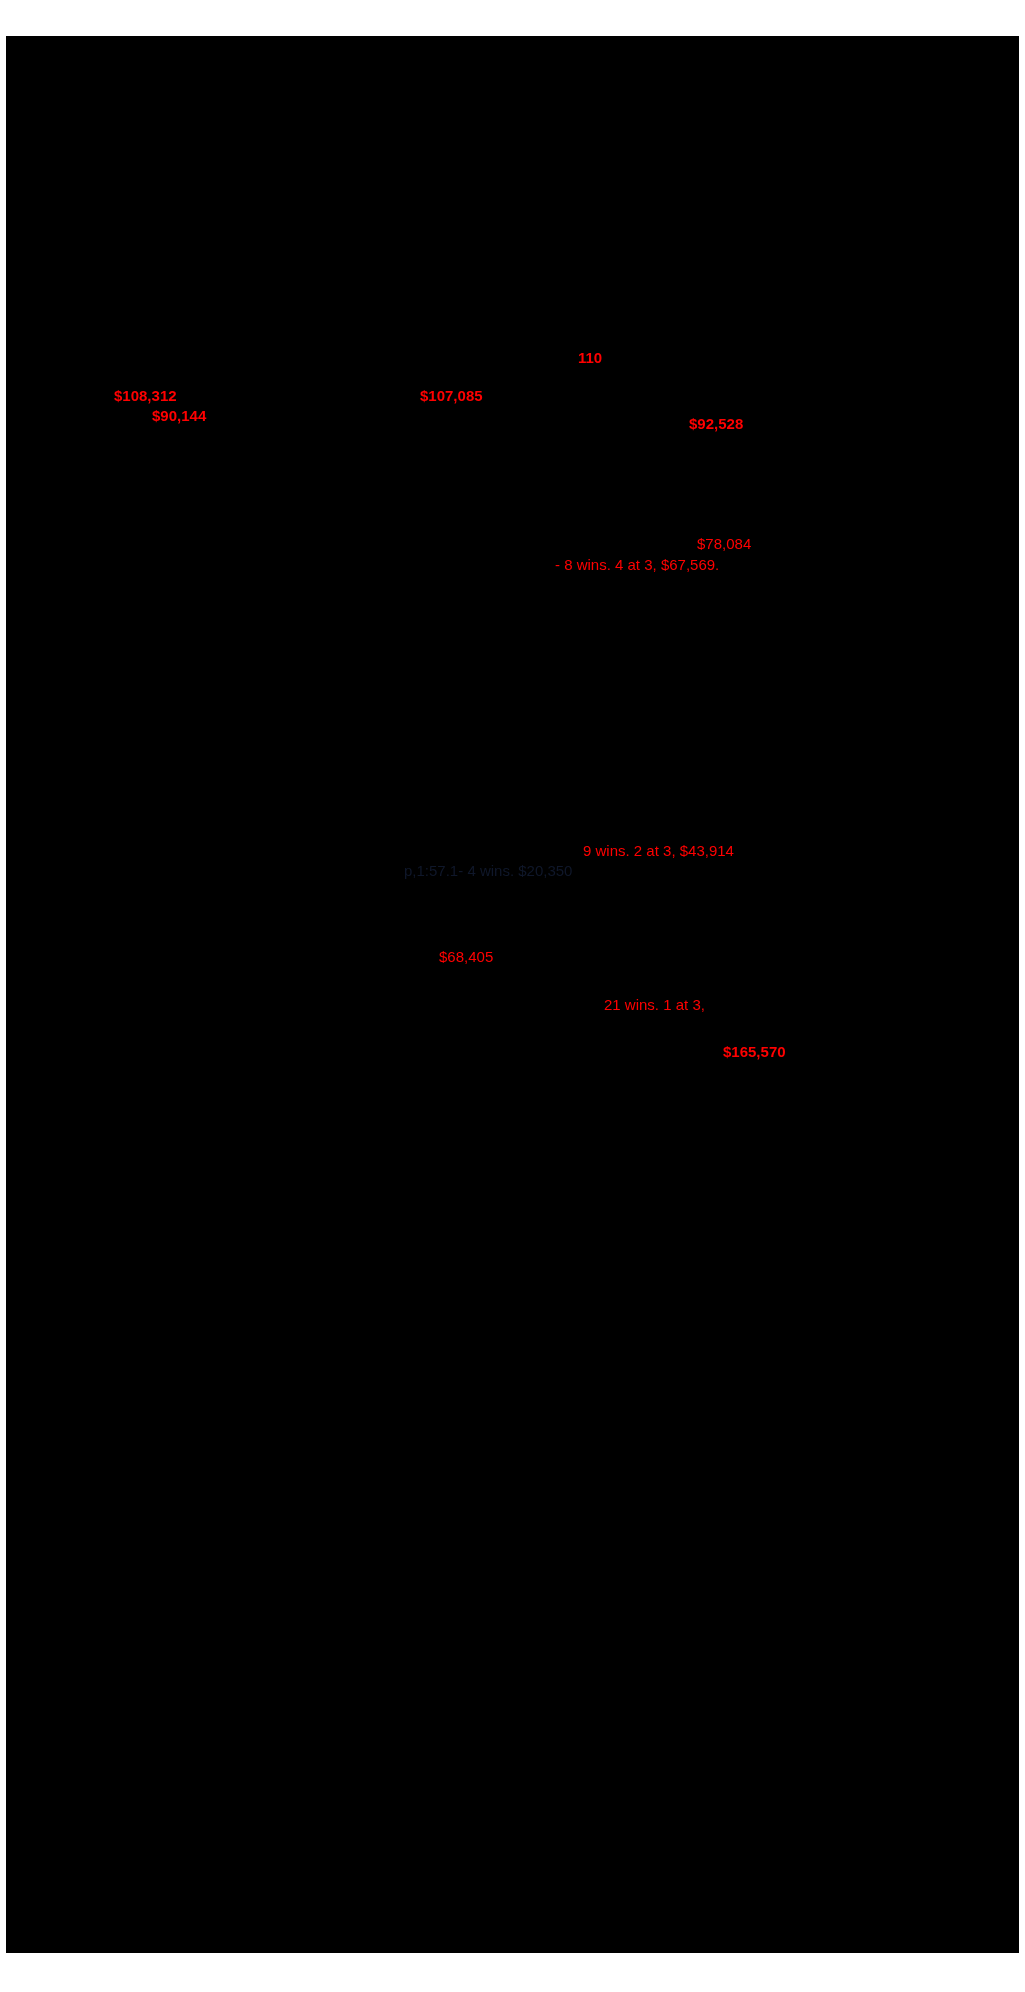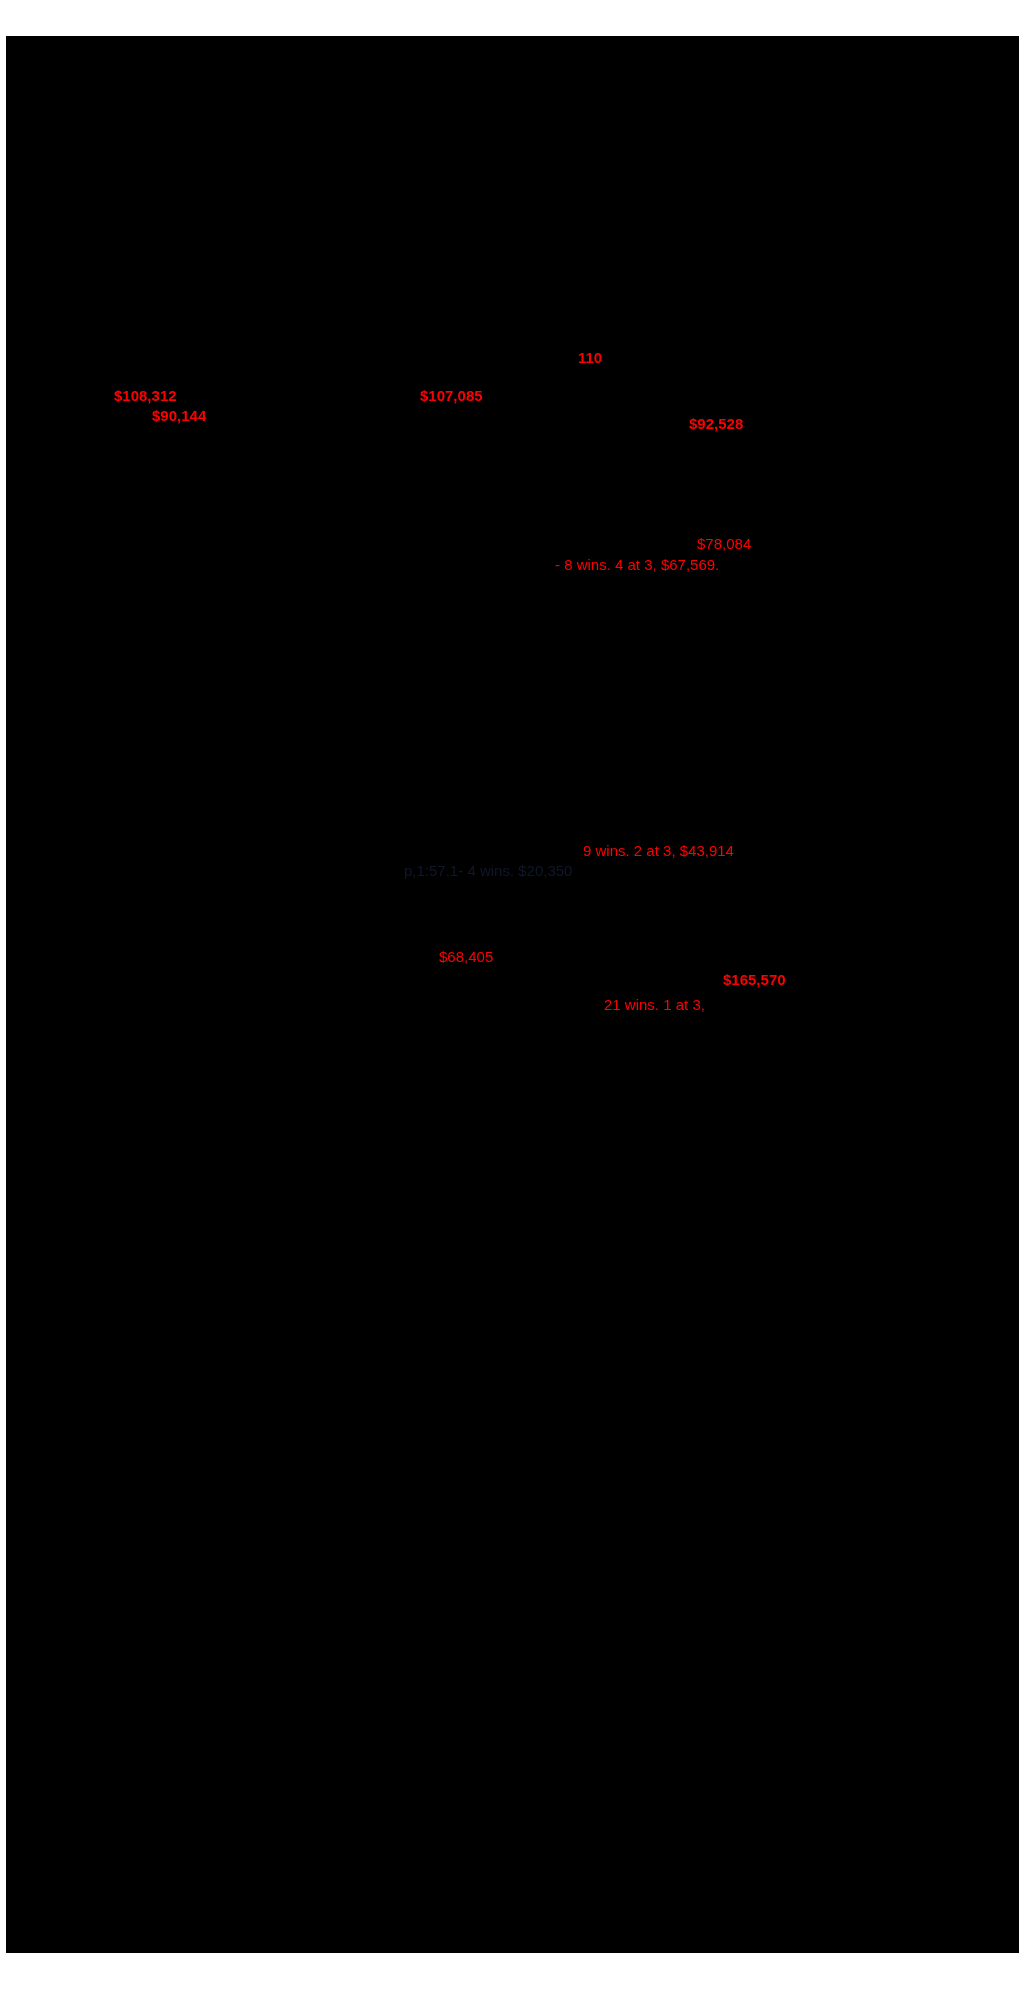--- a/index.html
+++ b/index.html
@@ -43,14 +43,14 @@
     <div class="anno bold" style="left: 98px; top: 388px; font-size: 15px; color: rgb(255, 0, 0); margin-left: 16px;">$108,312</div>
     <div class="anno bold" style="left: 420px; top: 388px; font-size: 15px; color: rgb(255, 0, 0);">$107,085</div>
     <div class="anno bold" style="left: 689px; top: 380px; font-size: 15px; color: rgb(255, 0, 0); margin-top: 36px;">$92,528</div>
     <div class="anno bold" style="left: 152px; top: 408px; font-size: 15px; color: rgb(255, 0, 0); text-align: center;">$90,144</div>
     <div class="anno" style="left: 697px; top: 536px; font-size: 15px; color: rgb(255, 0, 0);">$78,084</div>
     <div class="anno" style="left: 555px; top: 557px; font-size: 15px; color: rgb(255, 0, 0);">- 8 wins. 4 at 3, $67,569.</div>
     <div class="anno" style="left: 583px; top: 843px; font-size: 15px; color: rgb(255, 0, 0);">9 wins. 2 at 3, $43,914</div>
     <div class="anno" style="left: 404px; top: 863px; font-size: 15px; color: #0f172a;">p,1:57.1- 4 wins. $20,350</div>
     <div class="anno" style="left: 439px; top: 938px; font-size: 15px; color: rgb(255, 0, 0); margin-top: 11px;">$68,405</div>
     <div class="anno" style="left: 604px; top: 997px; font-size: 15px; color: rgb(255, 0, 0);">21 wins. 1 at 3, </div>
-    <div class="anno bold" style="left: 723px; top: 972px; font-size: 15px; color: rgb(255, 0, 0);">$165,570</div>
+    <div class="anno bold" style="left: 723px; top: 1044px; font-size: 15px; color: rgb(255, 0, 0);">$165,570</div>
   </div>
 
 </body></html>

